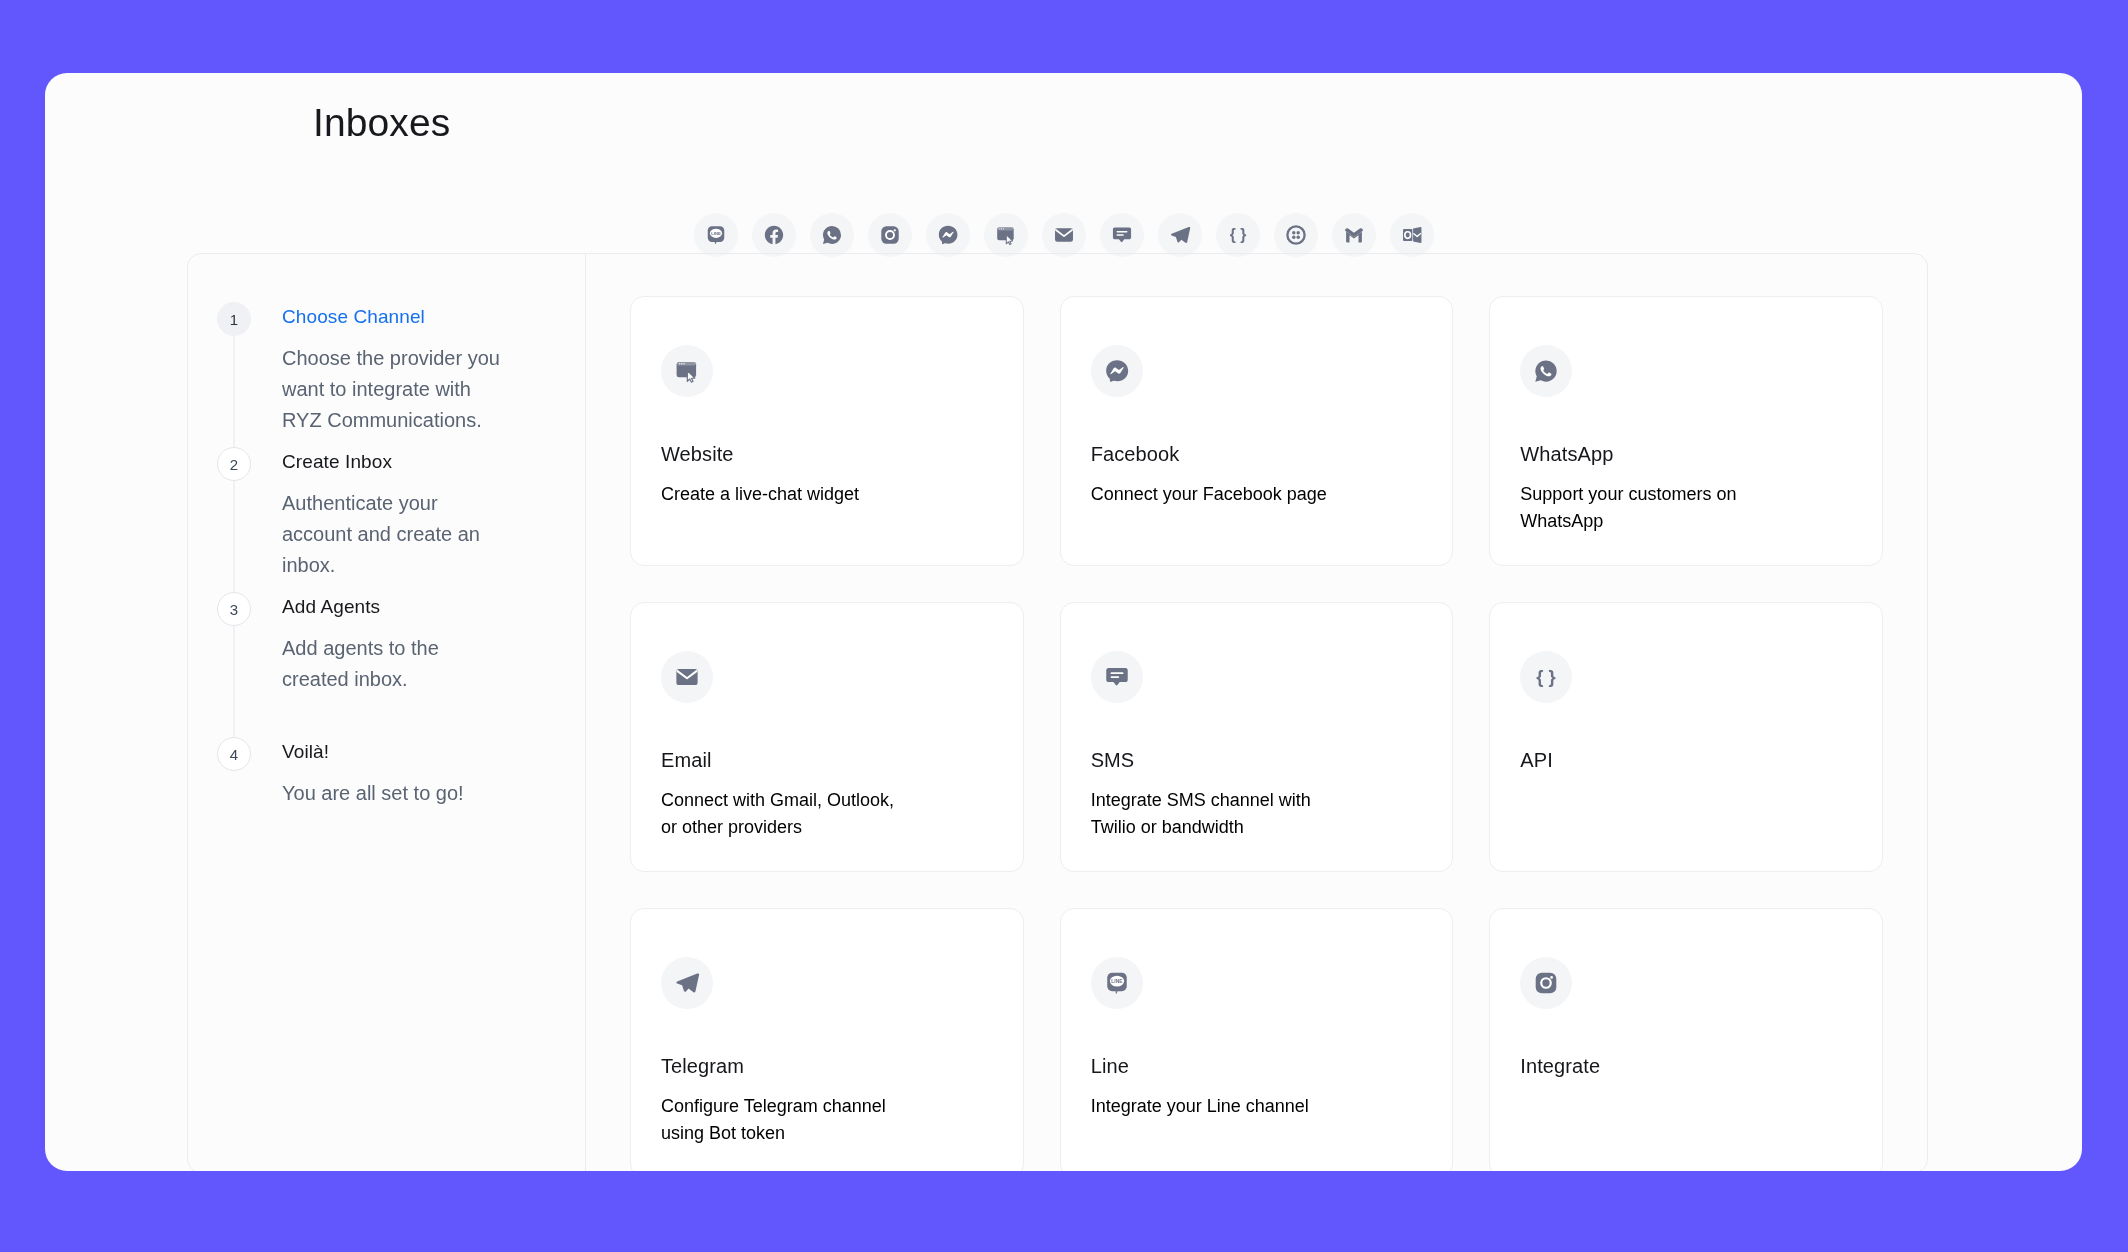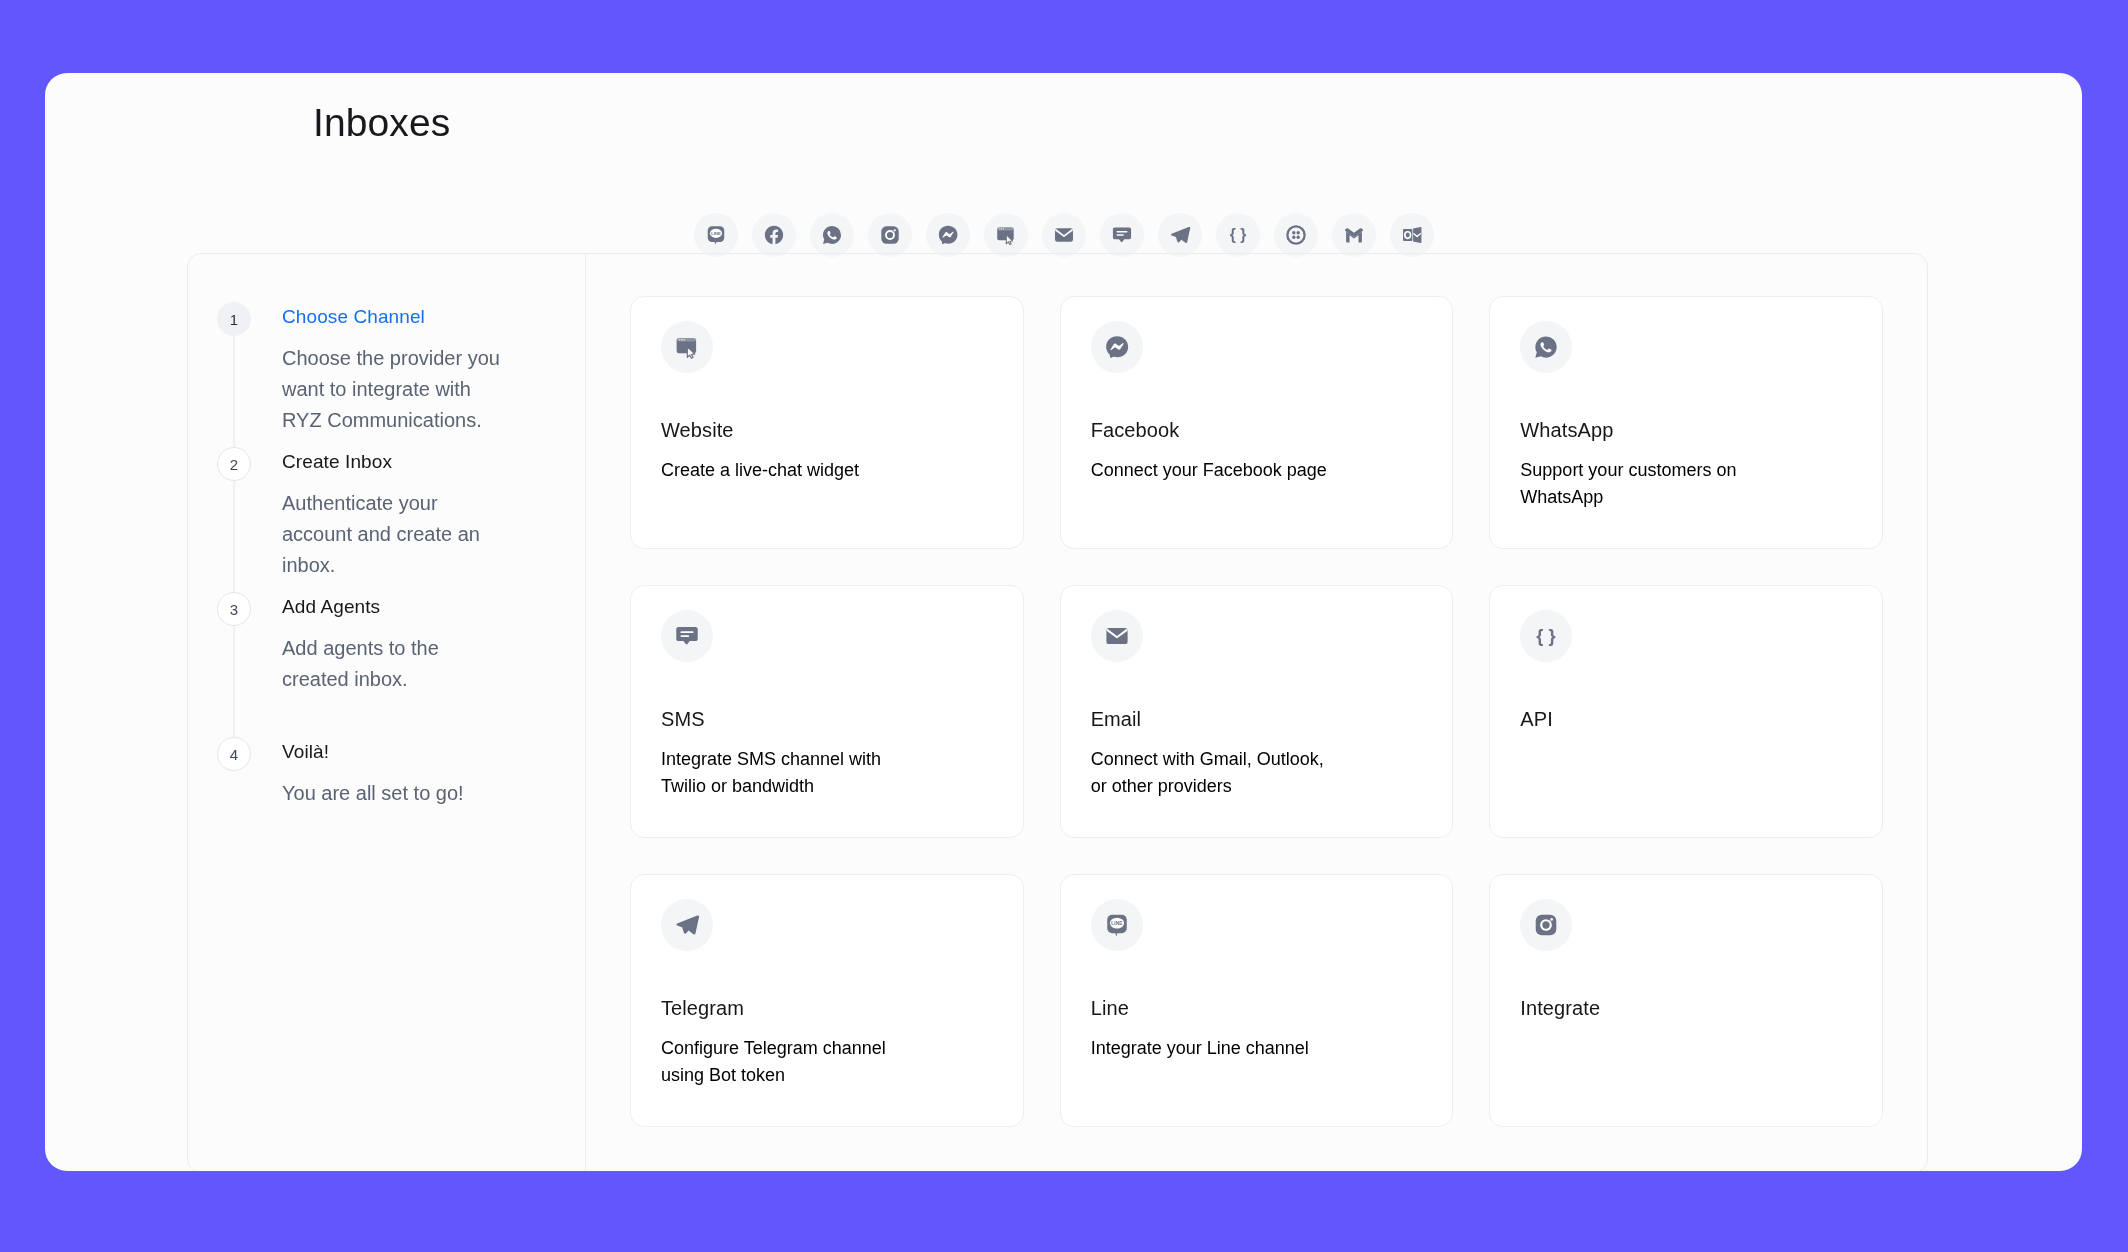--- a/index.html
+++ b/index.html
@@ -187,21 +187,21 @@
   .channel-grid {
     display: grid;
     grid-template-columns: repeat(3, 1fr);
     gap: 36px 36px;
   }
 
   .channel-card {
     background: #FFFFFF;
     border: 1px solid #EDEEF2;
     border-radius: 14px;
-    padding: 24px 30px 30px 30px;
+    padding: 48px 30px 30px 30px;
     min-height: 253px;
     cursor: pointer;
   }
 
   .card-icon {
     width: 52px;
     height: 52px;
     border-radius: 50%;
     background: #F4F5F7;
     display: flex;
@@ -400,37 +400,37 @@
                   <path d="M12 2.2c-5.43 0-9.83 4.4-9.83 9.82 0 1.73.45 3.42 1.31 4.91L2.1 21.9l5.1-1.33a9.78 9.78 0 0 0 4.8 1.25h.01c5.42 0 9.82-4.4 9.82-9.83A9.76 9.76 0 0 0 12 2.2Z" fill="#6B7285"></path>
                   <path d="M16.6 14.3c-.25-.13-1.48-.73-1.71-.81-.23-.09-.4-.13-.56.12-.17.25-.64.81-.79.98-.14.16-.29.18-.54.06-.25-.13-1.06-.39-2.02-1.25-.75-.66-1.25-1.48-1.4-1.73-.14-.25-.01-.38.11-.51.11-.11.25-.29.37-.44.13-.15.17-.25.25-.42.09-.17.04-.31-.02-.44-.06-.12-.56-1.35-.77-1.85-.2-.48-.41-.42-.56-.43h-.48c-.17 0-.43.06-.66.31-.23.25-.87.85-.87 2.07 0 1.22.89 2.4 1.01 2.57.13.16 1.75 2.67 4.23 3.74.59.26 1.05.41 1.41.52.59.19 1.13.16 1.56.1.48-.07 1.48-.6 1.69-1.19.21-.58.21-1.08.14-1.19-.06-.1-.23-.17-.48-.29Z" fill="#FFFFFF"></path>
                 </svg>
               </div>
               <div class="card-title">WhatsApp</div>
               <div class="card-desc">Support your customers on WhatsApp</div>
             </div>
             <div class="channel-card">
               <div class="card-icon">
                 <svg width="26" height="26" viewBox="0 0 24 24" fill="none" xmlns="http://www.w3.org/2000/svg">
+                  <rect x="2.2" y="4.6" width="19.6" height="14.8" rx="2.4" fill="#6B7285"></rect>
+                  <path d="M3.2 6.6 L12 13.2 L20.8 6.6" stroke="#FFFFFF" stroke-width="1.9" fill="none" stroke-linecap="round" stroke-linejoin="round"></path>
+                </svg>
+              </div>
+              <div class="card-title">Email</div>
+              <div class="card-desc">Connect with Gmail, Outlook, or other providers</div>
+            </div>
+            <div class="channel-card">
+              <div class="card-icon">
+                <svg width="26" height="26" viewBox="0 0 24 24" fill="none" xmlns="http://www.w3.org/2000/svg">
                   <path d="M4.1 3.8h15.8c1.1 0 2 .9 2 2v8.9c0 1.1-.9 2-2 2h-5.4l-2.1 2.7c-.38.49-1.1.5-1.5.02l-2.23-2.72H4.1c-1.1 0-2-.9-2-2V5.8c0-1.1.9-2 2-2Z" fill="#6B7285"></path>
                   <rect x="6" y="7.6" width="12" height="1.7" rx="0.85" fill="#FFFFFF"></rect>
                   <rect x="6" y="11.2" width="8" height="1.7" rx="0.85" fill="#FFFFFF"></rect>
                 </svg>
               </div>
               <div class="card-title">SMS</div>
               <div class="card-desc">Integrate SMS channel with Twilio or bandwidth</div>
-            </div>
-            <div class="channel-card">
-              <div class="card-icon">
-                <svg width="26" height="26" viewBox="0 0 24 24" fill="none" xmlns="http://www.w3.org/2000/svg">
-                  <rect x="2.2" y="4.6" width="19.6" height="14.8" rx="2.4" fill="#6B7285"></rect>
-                  <path d="M3.2 6.6 L12 13.2 L20.8 6.6" stroke="#FFFFFF" stroke-width="1.9" fill="none" stroke-linecap="round" stroke-linejoin="round"></path>
-                </svg>
-              </div>
-              <div class="card-title">Email</div>
-              <div class="card-desc">Connect with Gmail, Outlook, or other providers</div>
             </div>
             <div class="channel-card">
               <div class="card-icon">
                 <svg width="26" height="26" viewBox="0 0 24 24" xmlns="http://www.w3.org/2000/svg">
                   <text x="12" y="17.4" text-anchor="middle" font-family="Liberation Sans, sans-serif" font-size="17" font-weight="bold" fill="#6B7285">{ }</text>
                 </svg>
               </div>
               <div class="card-title">API</div>
             </div>
             <div class="channel-card">

